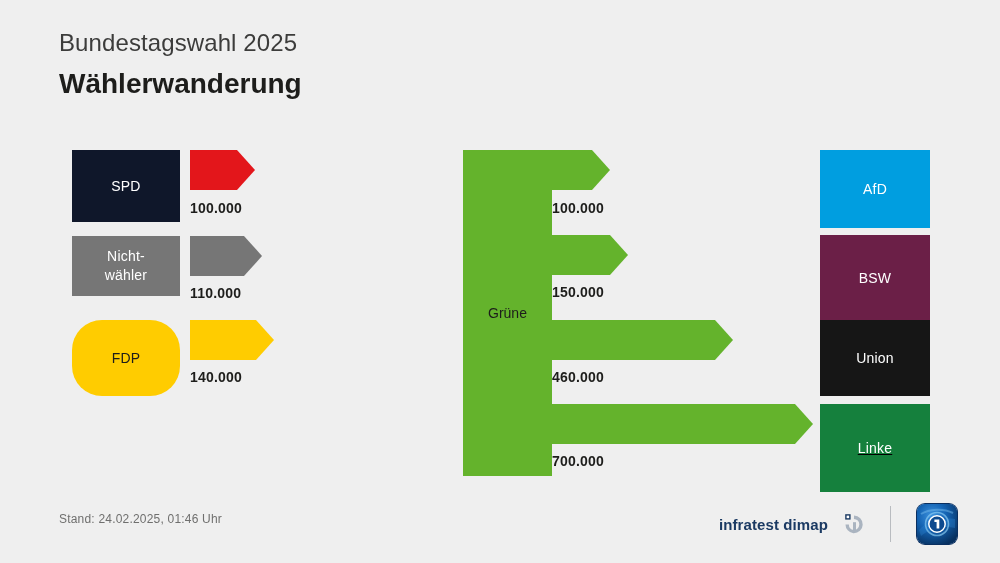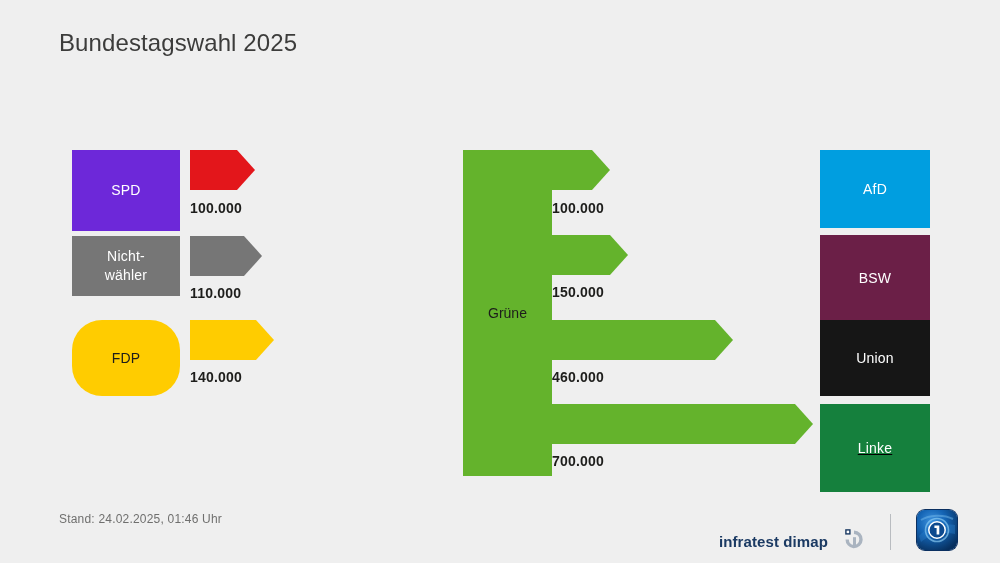--- a/index.html
+++ b/index.html
@@ -107,21 +107,21 @@
     color: #6f6f6e;
     white-space: nowrap;
     letter-spacing: 0.2px;
   }
   #footer-brand {
     position: absolute;
     right: 43px;
     top: 498px;
     height: 52px;
     display: flex;
-    align-items: flex-end;
+    align-items: center;
     gap: 10px;
     margin-left: 17px;
   }
   #brand-text {
     font-size: 15px;
     font-weight: 700;
     color: #1b3a63;
     letter-spacing: 0.1px;
     white-space: nowrap;
   }
@@ -145,25 +145,26 @@
     position: relative;
     overflow: hidden;
     box-shadow: 0 0 0 1px #0a2f60;
   }
 </style>
 </head>
 <body>
 
 <div id="header">
   <div id="kicker">Bundestagswahl 2025</div>
+  <div id="headline">Wählerwanderung</div>
 </div>
 
 <div id="diagram">
 
-  <div class="party-box" style="left:72px; top:150px; width:108px; height:81px; background:#6d28d9;">
+  <div class="party-box" style="left:72px; top:150px; width:108px; height:72px; background:#0f172a;">
     <span class="box-label" style="color:#ffffff;">SPD</span>
   </div>
 
   <div class="party-box" style="left:72px; top:236px; width:108px; height:60px; background:#767676;">
     <span class="box-label" style="color:#ffffff;">Nicht-<br>wähler</span>
   </div>
 
   <div class="party-box" style="left:72px; top:320px; width:108px; height:76px; background:#ffcc00;border-radius:30px;">
     <span class="box-label" style="color:#1d1d1b;">FDP</span>
   </div>

